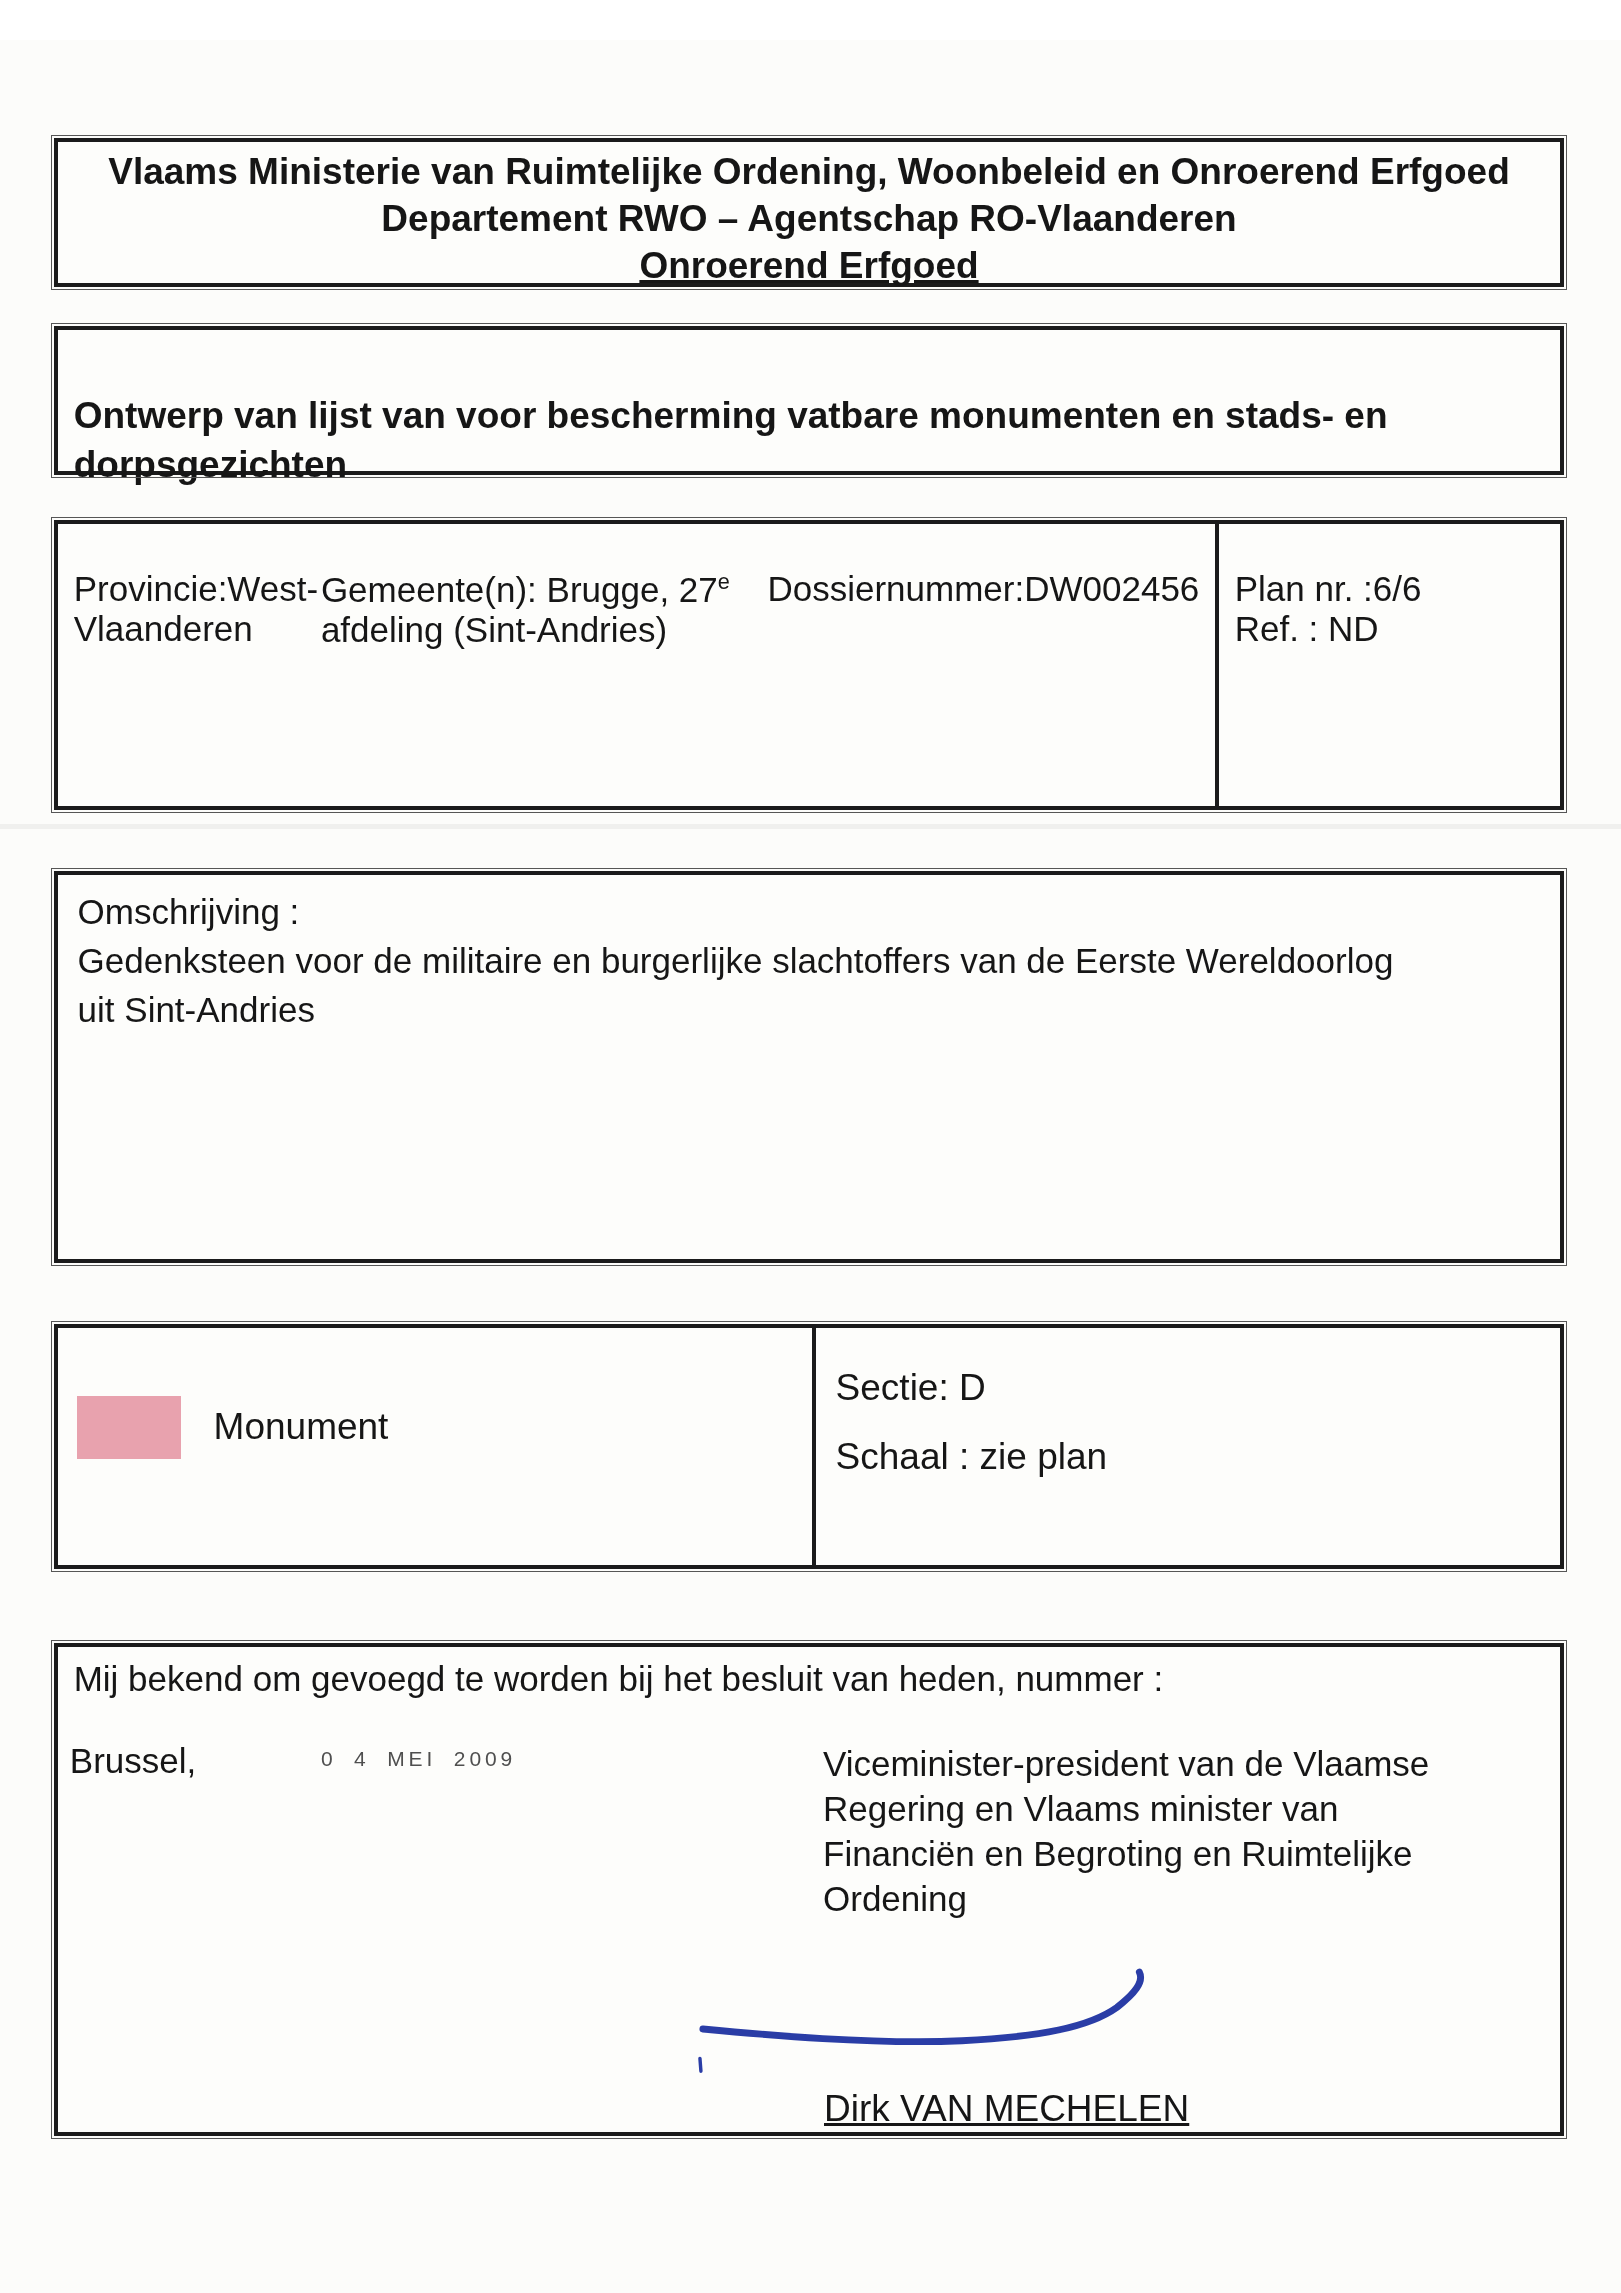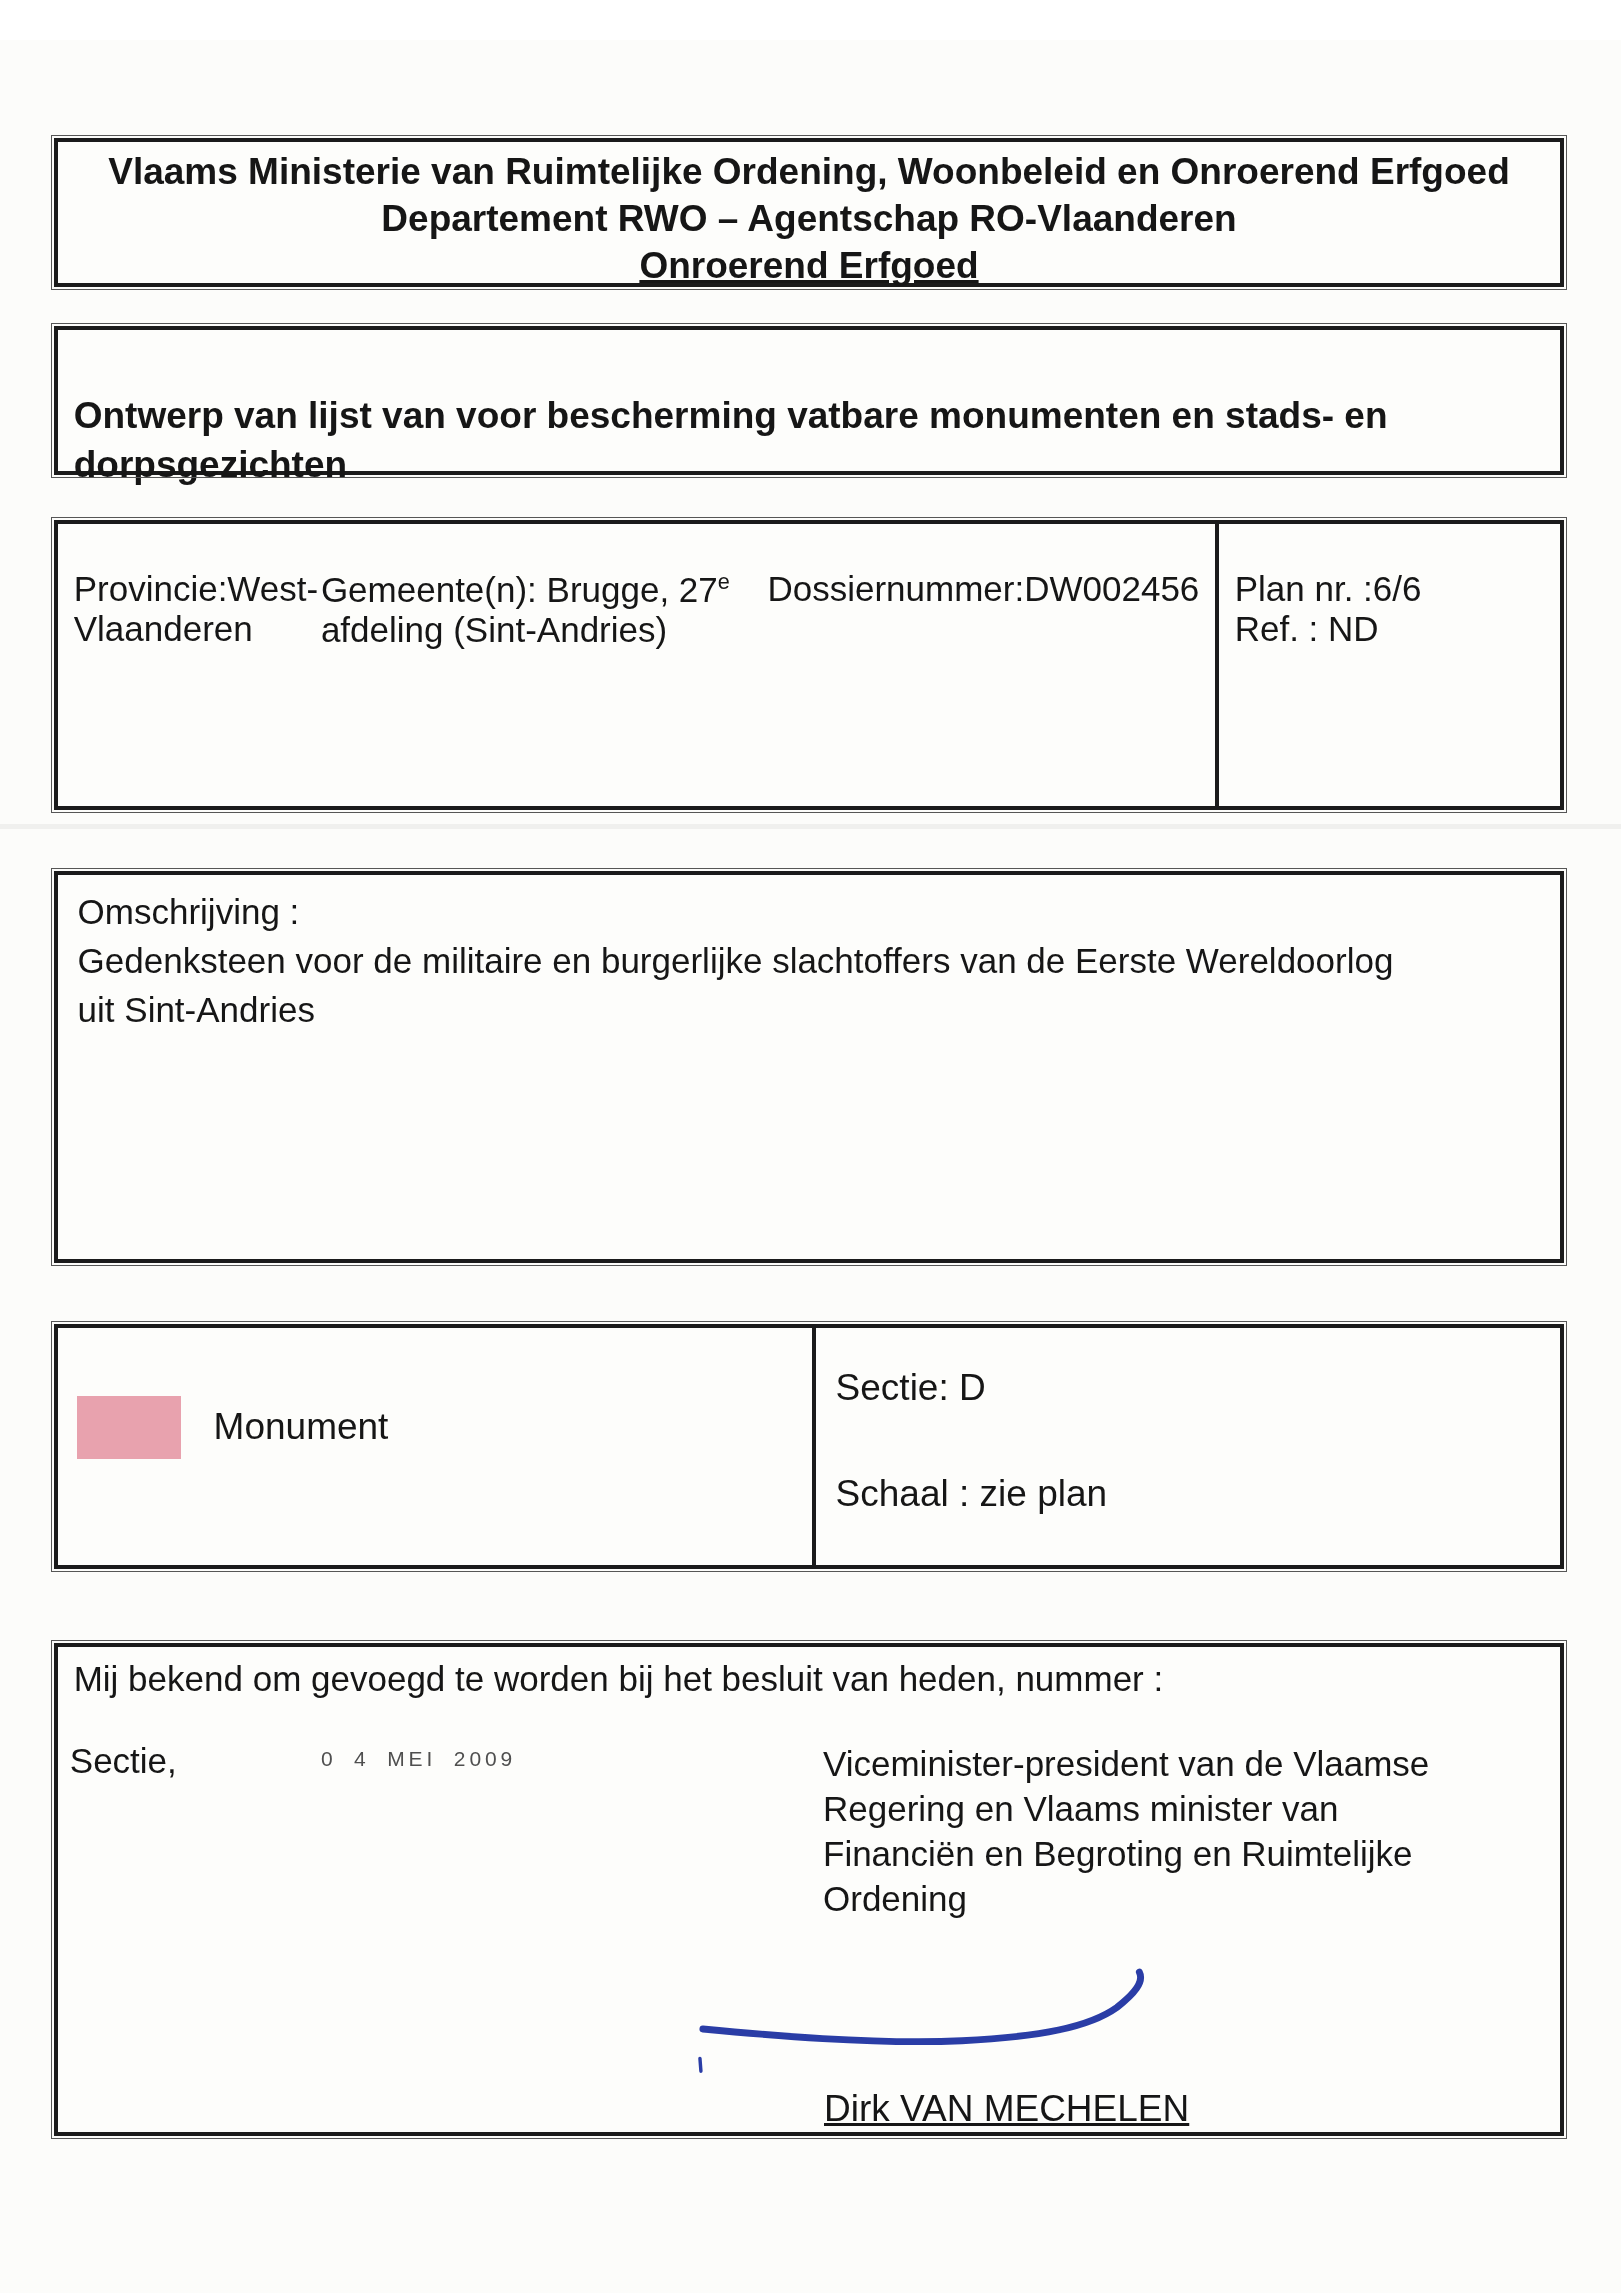--- a/index.html
+++ b/index.html
@@ -42,21 +42,21 @@
   .omschrijving-text { white-space:pre-line; }
   
   .legend-box { top:1284px; height:245px; display:flex; font-size:37px; }
   .legend-cell {
     flex:0 0 758px; box-sizing:border-box;
     border-right:4.9px solid #1b1b1b;
     display:flex; align-items:center; gap:33px;
     padding-left:18.6px; padding-bottom:39px;
   }
   .swatch { width:104px; height:63px; background:#e8a2ae; }
-  .legend-right { flex:1; box-sizing:border-box; padding:39px 0 0 19.6px; display:flex; flex-direction:column; gap:64px;border-radius:28px; }
+  .legend-right { flex:1; box-sizing:border-box; padding:39px 0 0 19.6px; display:flex; flex-direction:column; gap:27px;border-radius:28px; }
   
   .besluit-box { top:1603px; height:493px; font-size:35px; }
   .statement { position:absolute; top:11.8px; left:15.7px; }
   .place     { position:absolute; top:94px; left:11.8px; }
   .date-stamp{
     position:absolute; top:100px; left:263px;
     font-family:Liberation Sans, sans-serif;
     font-size:21px; letter-spacing:3.9px; word-spacing:7.8px;
     color:#4f4f4f;
   }
@@ -108,21 +108,21 @@
       <div>Monument</div>
     </div>
     <div class="legend-right">
       <div>Sectie: D</div>
       <div>Schaal : zie plan</div>
     </div>
   </div>
 
   <div class="box besluit-box">
     <div class="statement">Mij bekend om gevoegd te worden bij het besluit van heden, nummer :</div>
-    <div class="place">Sectie,</div>
+    <div class="place">Brussel,</div>
     <div class="date-stamp" style="color: rgb(79, 79, 79);">0 4 MEI 2009</div>
     <div class="minister-title">Viceminister-president van de Vlaamse
 Regering en Vlaams minister van
 Financiën en Begroting en Ruimtelijke
 Ordening</div>
     <div class="signature">
       <svg width="461" height="123" viewBox="0 0 470 125">
         <path d="M 6 62 C 70 68 180 78 270 74 C 350 70 400 60 428 40 C 446 26 456 14 451 4" fill="none" stroke="#2a3da6" stroke-width="7" stroke-linecap="round"></path>
         <path d="M 3 92 L 4 105" fill="none" stroke="#2a3da6" stroke-width="3.5" stroke-linecap="round"></path>
       </svg>

